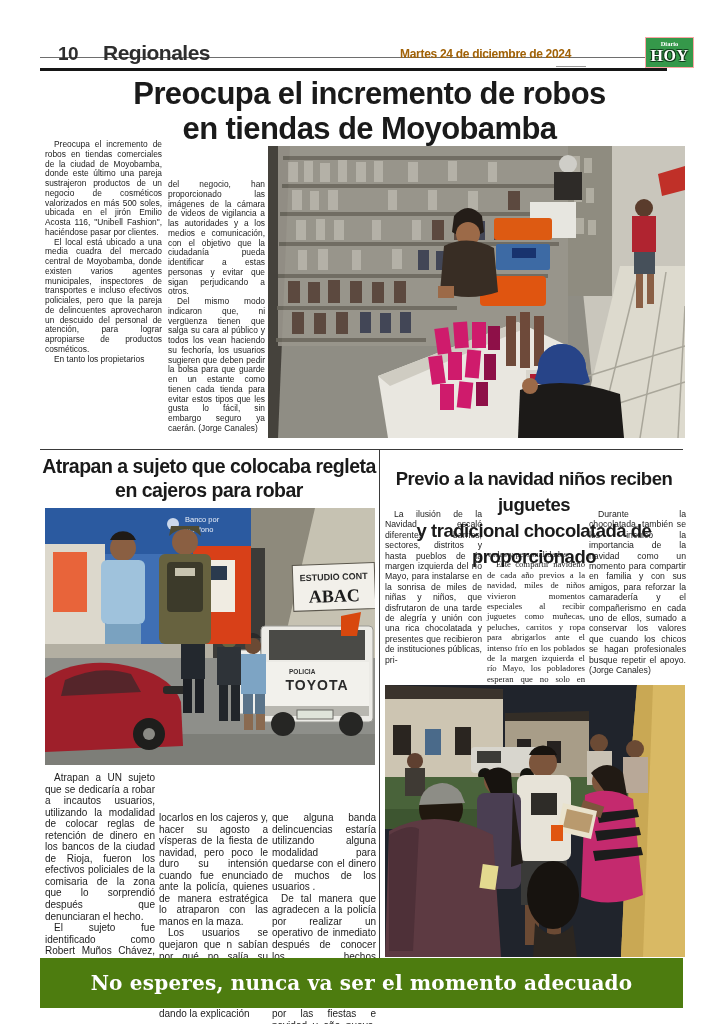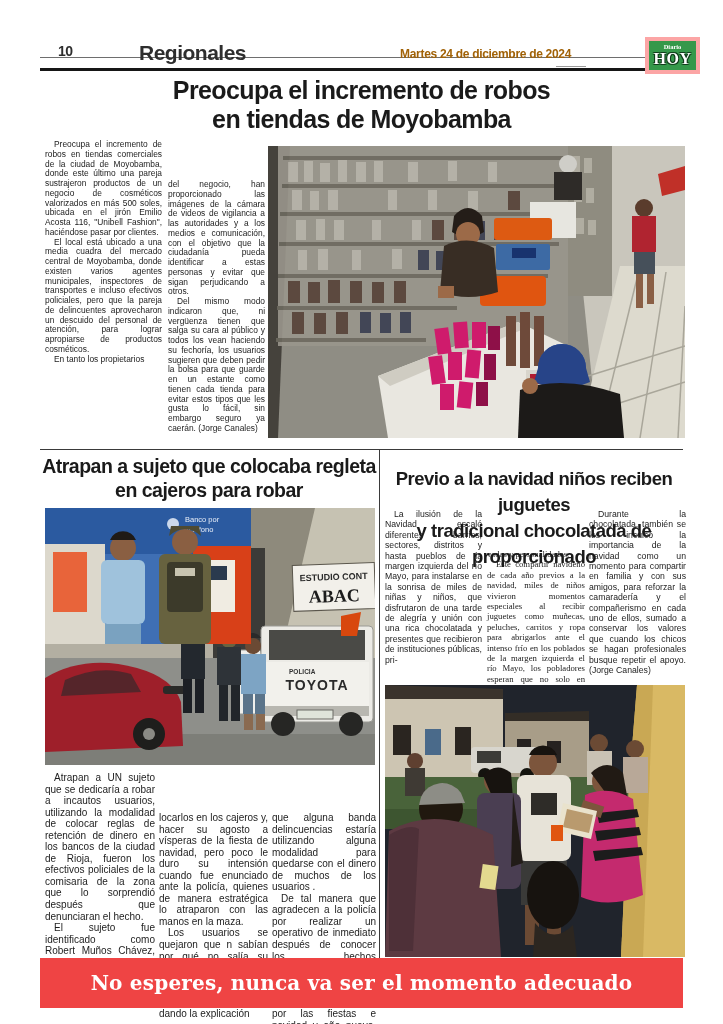--- a/index.html
+++ b/index.html
@@ -1,34 +1,34 @@
 <!DOCTYPE html>
 <html><head>
 <meta charset="utf-8">
 <style>
   html,body{margin:0;padding:0;background:#ffffff;}
   body{width:723px;height:1024px;position:relative;overflow:hidden;
        font-family:"Liberation Sans",sans-serif;color:#1c1c1c;}
 
   
   .rule-thin{position:absolute;left:40px;width:643px;height:1px;background:#6e6e6e;top:57px;}
-  .page-num{position:absolute;left:58px;top:43px;font-size:14px;font-weight:bold;color:#2e2e2e;letter-spacing:-0.5px;}
-  .section-name{position:absolute;left:103px;top:41px;font-size:21px;font-weight:bold;color:#2e2e2e;letter-spacing:-0.5px;margin-left:36px;}
+  .page-num{position:absolute;left:58px;top:43px;font-size:19px;font-weight:bold;color:#2e2e2e;letter-spacing:-0.5px;}
+  .section-name{position:absolute;left:103px;top:41px;font-size:21px;font-weight:bold;color:#2e2e2e;letter-spacing:-0.5px;}
   .edition-date{position:absolute;left:400px;top:47px;font-size:12px;color:#a16207;letter-spacing:-0.3px;font-weight:bold;}
   .date-underline{position:absolute;left:556px;top:66px;width:30px;height:1px;background:#9a9a9a;}
   .rule-thick{position:absolute;left:40px;top:68px;width:627px;height:3px;background:#161616;}
-  .logo{position:absolute;left:645px;top:37px;width:47px;height:29px;background:#35984a;border:4px solid #fca5a5;
+  .logo{position:absolute;left:645px;top:37px;width:47px;height:29px;background:#35984a;border:1px solid #fca5a5;
         display:flex;flex-direction:column;align-items:center;justify-content:center;line-height:1;}
   .logo .l1{font-size:6.5px;color:#fff;font-weight:bold;font-family:"Liberation Serif",serif;}
   .logo .l2{font-size:16px;color:#fff;font-weight:bold;font-family:"Liberation Serif",serif;letter-spacing:0.5px;
             text-shadow:-1px -1px 0 #123d1c,1px -1px 0 #123d1c,-1px 1px 0 #123d1c,1px 1px 0 #123d1c;}
 
   
-  .h1{position:absolute;left:40px;top:76px;width:643px;text-align:center;font-weight:bold;
-      font-size:25px;line-height:1.14;color:#1a1a1a;letter-spacing:-0.6px;}
+  .h1{position:absolute;left:48px;top:76px;width:643px;text-align:center;font-weight:bold;
+      font-size:31px;line-height:1.14;color:#1a1a1a;letter-spacing:-0.6px;}
   .h2{position:absolute;left:42px;top:455px;width:334px;text-align:center;font-weight:bold;
       font-size:19.5px;line-height:1.23;color:#1a1a1a;letter-spacing:-0.5px;}
   .h3{position:absolute;left:385px;top:453px;width:298px;text-align:center;font-weight:bold;
       font-size:18.5px;line-height:1.4;color:#1a1a1a;letter-spacing:-0.5px;margin-top:13px;}
 
   
   .col{position:absolute;text-align:justify;}
   .col p{margin:0;text-indent:9px;}
   .col p.ni{text-indent:0;margin-top:40px;}
   .a1col{font-size:8.4px;line-height:9.75px;}
@@ -37,21 +37,21 @@
 
   
   .sec-rule-h{position:absolute;left:40px;top:449px;width:643px;height:1px;background:#3a3a3a;}
   .sec-rule-v{position:absolute;left:379px;top:449px;width:1px;height:509px;background:#3a3a3a;}
 
   
   .photo{position:absolute;overflow:hidden;}
   .photo svg{display:block;}
 
   
-  .banner{position:absolute;left:40px;top:958px;width:643px;height:50px;background:#ef4444;
+  .banner{position:absolute;left:40px;top:958px;width:643px;height:50px;background:#4d7c0f;
           display:flex;align-items:center;justify-content:center;}
   .banner span{font-family:"DejaVu Serif","Liberation Serif",serif;font-weight:bold;
                font-size:20px;color:#ffffff;letter-spacing:0.2px;}
 </style>
 </head>
 <body>
 
 <div class="rule-thin"></div>
 <div class="page-num">10</div>
 <div class="section-name">Regionales</div>

